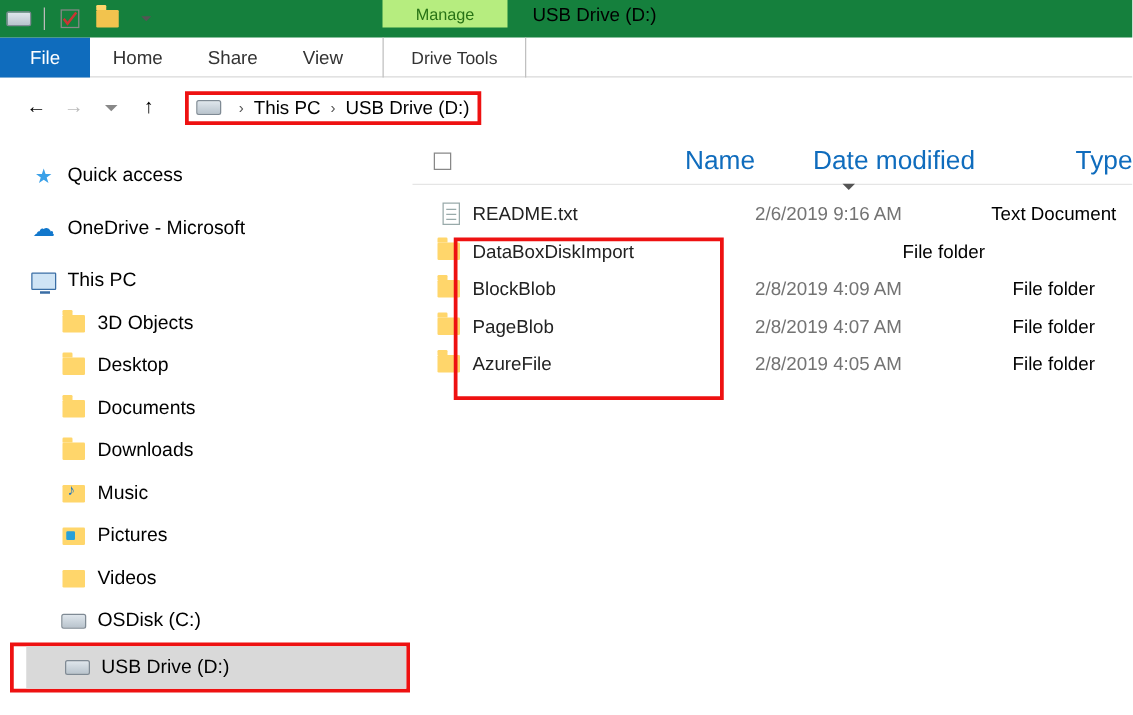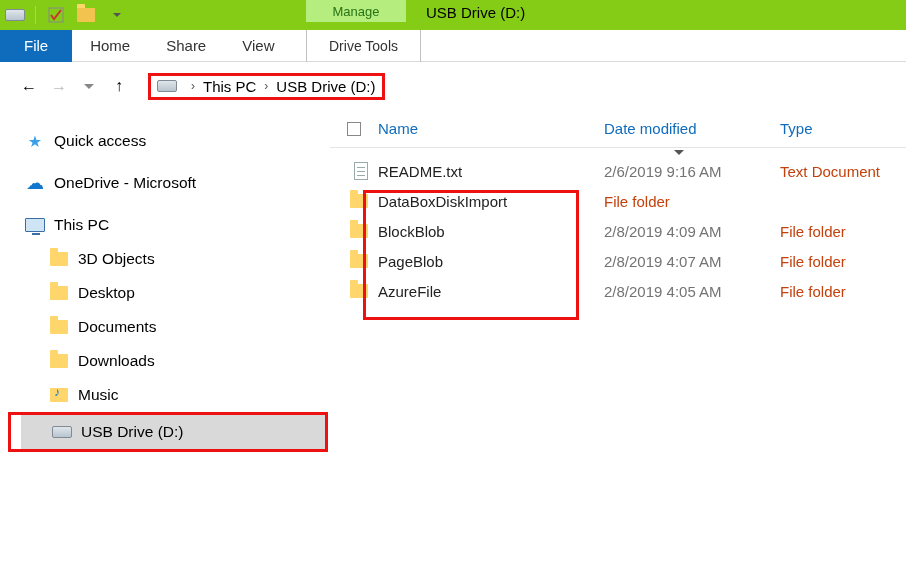--- a/index.html
+++ b/index.html
@@ -1,27 +1,27 @@
 <!DOCTYPE html>
 <html><head>
 <meta charset="utf-8">
 <style>
   * { margin: 0; padding: 0; box-sizing: border-box; font-family: "Segoe UI", Arial, sans-serif; }
   body { width: 906px; height: 572px; background: #fff; position: relative; overflow: hidden; }
 
   
-  .qat { height: 30px; display:flex; align-items:center; background:#84cc16; position:relative; }
+  .qat { height: 30px; display:flex; align-items:center; background:#15803d; position:relative; }
   .qat .iconbox { width:24px; height:24px; margin:0 3px; display:flex; align-items:center; justify-content:center; }
   .qat .drop { width:0;height:0;border-left:4px solid transparent;border-right:4px solid transparent;border-top:4px solid #555;margin-left:2px; }
   .manage { position:absolute; left:306px; top:0; width:100px; height:22px; background:#b6ed7f; color:#287316; font-size:13px; display:flex; align-items:center; justify-content:center; }
   .title  { position:absolute; left:426px; top:4px; font-size:15px; color:#000; }
   .sep    { width:1px;height:18px;background:#bbb;margin:0 5px; }
 
   
-  .ribbon { height:32px; display:flex; align-items:center; border-bottom:1px solid #d9d9d9; font-size:15px; }
+  .ribbon { height:32px; display:flex; align-items:flex-start; border-bottom:1px solid #d9d9d9; font-size:15px; }
   .ribbon .tab { height:32px; padding:0 18px; display:flex; align-items:center; justify-content:center; color:#333; cursor:pointer; }
   .ribbon .file { background:#0f6cbd; color:#fff; padding:0 24px; }
   .ribbon .drivetools { position:absolute; left:306px; top:30px; width:115px; height:32px; border-left:1px solid #c0c0c0; border-right:1px solid #c0c0c0; font-size:14px; color:#333; display:flex;align-items:center;justify-content:center; }
 
   
   .navrow { height:48px; display:flex; align-items:center; padding:0 8px 0 14px; }
   .navbtn { width:30px; height:30px; display:flex;align-items:center;justify-content:center; color:#777; }
   .navbtn.enabled { color:#000; }
   .bc-wrap { margin-left:14px; padding:2px 6px; display:flex; align-items:center; }
   .bc-wrap.red { border:3px solid #e11; }
@@ -31,33 +31,33 @@
   
   .split { display:flex; height:calc(572px - 30px - 32px - 48px); }
   .side  { width:330px; padding:14px 4px 0 18px; font-size:15.5px; color:#000; overflow:hidden; }
   .side .node { height:34px; display:flex; align-items:center; padding-left:6px; border-radius:0; }
   .side .node.child { padding-left:30px; }
   .side .node.sel { background:#d9d9d9; }
   .side .icon { width:22px; height:22px; margin-right:8px; display:flex;align-items:center;justify-content:center; }
   .side-red-box { border:3px solid #e11; margin-left:-10px; padding-left:10px; margin-right:-2px; }
 
   .content { flex:1; }
-  .cols { height:38px; display:flex; align-items:center; border-bottom:1px solid #e5e5e5; font-size:15px; color:#0f6cbd; }
+  .cols { height:38px; display:flex; align-items:center; border-bottom:1px solid #e5e5e5; font-size:21px; color:#0f6cbd;text-align:right; }
   .cols .ck { width:48px; display:flex; justify-content:center; }
   .cols .c-name { flex:0 0 226px; }
   .cols .c-date { flex:0 0 176px; position:relative; }
   .cols .c-type { flex:1; }
   .cols .drop { position:absolute; left:70px; top:30px; width:0;height:0;border-left:5px solid transparent;border-right:5px solid transparent;border-top:5px solid #555; }
 
   .rows { padding-top:8px; }
   .row  { height:30px; display:flex; align-items:center; font-size:15px; color:#222; }
   .row .ic { width:48px; display:flex; justify-content:flex-end; padding-right:10px; }
   .row .nm { flex:0 0 226px; }
   .row .dt { flex:0 0 176px; color:#737373; }
-  .row .tp { flex:1; color:#c2410c; }
+  .row .tp { flex:1; color:#000000;text-align:center; }
 
   .folders-red { position:absolute; border:3px solid #e11; left:363px; top:190px; width:216px; height:130px; pointer-events:none; }
 
   
   .i-folder  { width:18px;height:14px;background:#ffd66b;border-radius:1px;position:relative; }
   .i-folder::before{content:"";position:absolute;left:0;top:-4px;width:8px;height:4px;background:#ffd66b;border-radius:1px 1px 0 0;}
   .i-folder.closed{ background:#f2c34e; }
   .i-file { width:14px;height:18px;background:#fff;border:1px solid #9aa; position:relative;}
   .i-file::before,.i-file::after{content:"";position:absolute;left:2px;right:2px;height:1px;background:#9aa;}
   .i-file::before{top:4px}.i-file::after{top:8px;box-shadow:0 4px 0 #9aa;}
@@ -166,20 +166,38 @@
           <div class="i-folder"></div>
         </span>
       <span>Downloads</span>
     </div>
     <div class="node child">
       <span class="icon">
           <div class="i-music"></div>
         </span>
       <span>Music</span>
     </div>
+    <div class="node child">
+      <span class="icon">
+          <div class="i-pic"></div>
+        </span>
+      <span>Pictures</span>
+    </div>
+    <div class="node child">
+      <span class="icon">
+          <div class="i-vid"></div>
+        </span>
+      <span>Videos</span>
+    </div>
+    <div class="node child">
+      <span class="icon">
+          <div class="i-drive"></div>
+        </span>
+      <span>OSDisk (C:)</span>
+    </div>
     <div class="side-red-box">
       <div class="node child sel">
         <span class="icon">
             <div class="i-drive"></div>
           </span>
         <span>USB Drive (D:)</span>
       </div>
     </div>
   </div>
 

